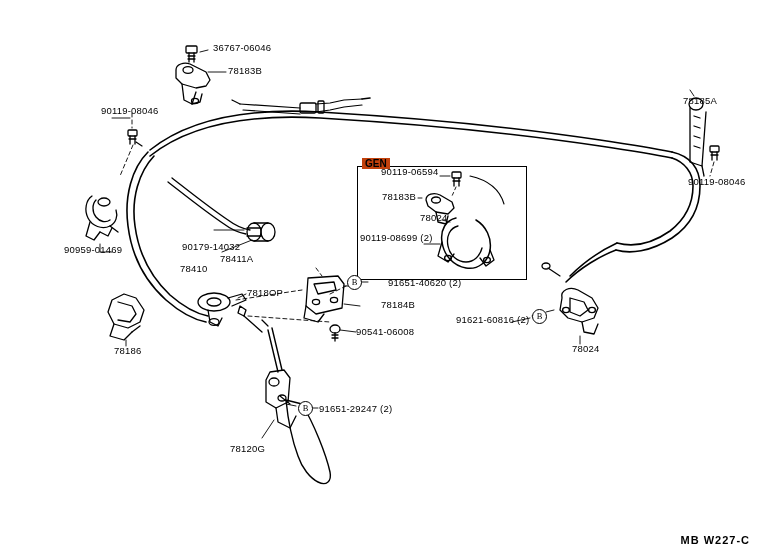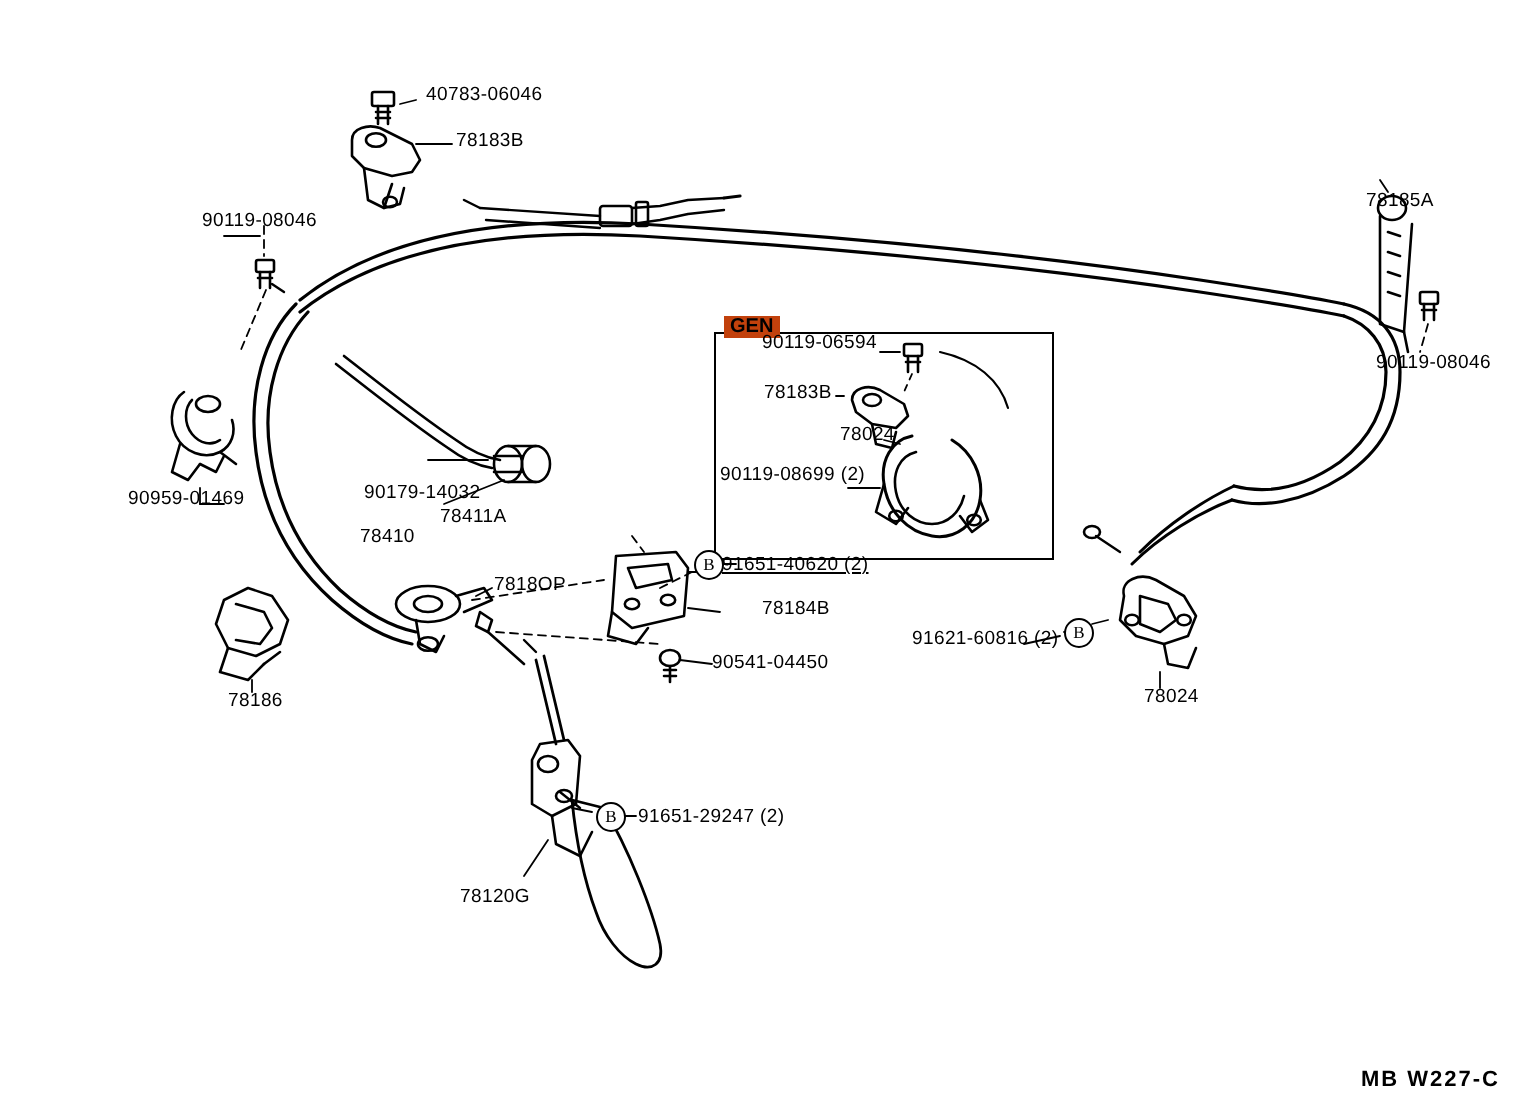--- a/index.html
+++ b/index.html
@@ -263,34 +263,34 @@
       <path d="M512,322 L530,318" stroke-width="0.9"></path>
       <path d="M312,408 L318,408" stroke-width="0.9"></path>
       <path d="M286,404 L296,406" stroke-width="0.9"></path>
 
     </g>
   </svg>
 
   <div class="gen-box" style="left:357px; top:166px; width:168px; height:112px;"></div>
   <div class="gen-tag" style="left:362px; top:158px;">GEN</div>
 
-  <div class="lbl" style="left:213px; top:42px;">40783-06046</div>
+  <div class="lbl" style="left:213px; top:42px;">36767-06046</div>
   <div class="lbl" style="left:228px; top:65px;">78183B</div>
   <div class="lbl" style="left:101px; top:105px;">90119-08046</div>
   <div class="lbl" style="left:683px; top:75px;margin-top:20px;">78185A</div>
   <div class="lbl" style="left:688px; top:176px;">90119-08046</div>
   <div class="lbl" style="left:64px; top:244px;">90959-01469</div>
   <div class="lbl" style="left:180px; top:223px;margin-top:40px;">78410</div>
   <div class="lbl" style="left:182px; top:241px;">90179-14032</div>
   <div class="lbl" style="left:220px; top:253px;">78411A</div>
   <div class="lbl" style="left:114px; top:345px;">78186</div>
   <div class="lbl" style="left:247px; top:287px;">7818OP</div>
-  <div class="lbl" style="left:361px; top:277px;text-decoration:underline;">91651-40620 (2)</div>
+  <div class="lbl" style="left:388px; top:277px;">91651-40620 (2)</div>
   <div class="lbl" style="left:361px; top:299px;margin-left:20px;">78184B</div>
-  <div class="lbl" style="left:356px; top:326px;">90541-04450</div>
+  <div class="lbl" style="left:356px; top:326px;">90541-06008</div>
   <div class="lbl" style="left:456px; top:314px;text-align:right;">91621-60816 (2)</div>
   <div class="lbl" style="left:572px; top:343px;">78024</div>
   <div class="lbl" style="left:319px; top:403px;">91651-29247 (2)</div>
   <div class="lbl" style="left:230px; top:431px;margin-top:12px;">78120G</div>
 
   <div class="lbl" style="left:381px; top:166px;">90119-06594</div>
   <div class="lbl" style="left:382px; top:191px;">78183B</div>
   <div class="lbl" style="left:420px; top:212px;">78024</div>
   <div class="lbl" style="left:360px; top:232px;">90119-08699 (2)</div>
 

